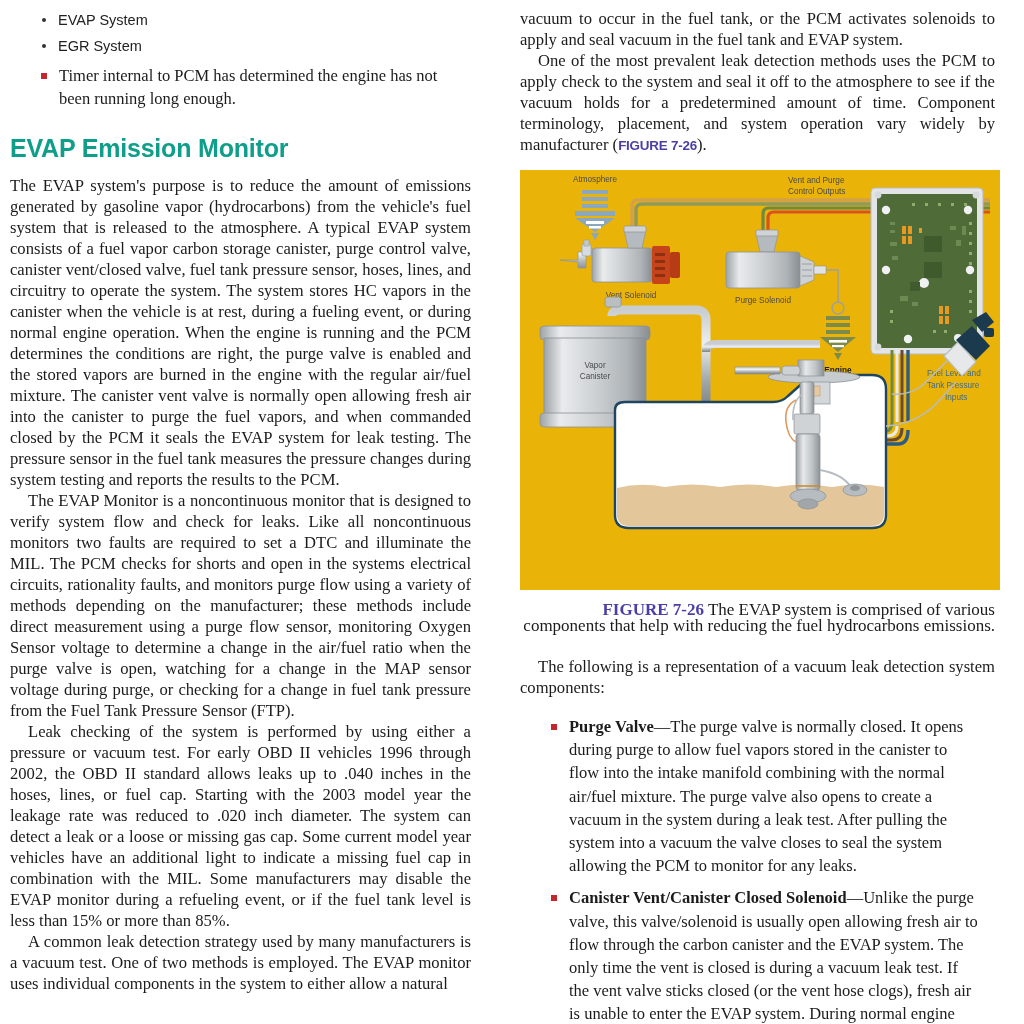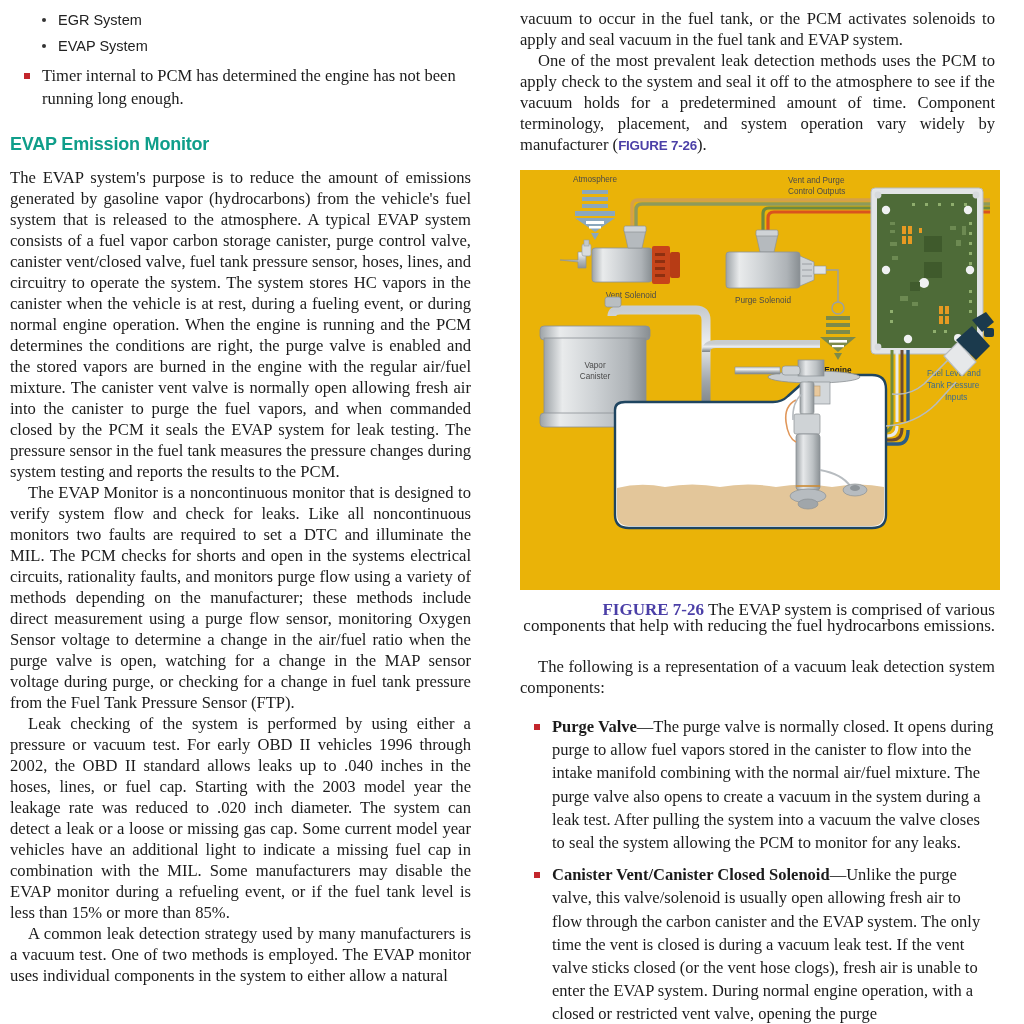--- a/index.html
+++ b/index.html
@@ -23,34 +23,34 @@
   
   ul.disc{list-style:none;margin:0 0 0 0;padding:0 0 0 30px;}
   ul.disc > li{
     position:relative;font-family:"Liberation Sans",sans-serif;
     font-size:14.5px;line-height:24px;color:#222;padding-left:18px;margin:0 0 2px 0;
   }
   ul.disc > li:before{
     content:"";position:absolute;left:2px;top:10px;
     width:4px;height:4px;border-radius:50%;background:#333;
   }
-  ul.square{list-style:none;margin:0;padding:0 0 0 10px;}
+  ul.square{list-style:none;margin:17px;padding:0 0 0 10px;}
   ul.square > li{
     position:relative;font-size:16.5px;line-height:23.2px;
     padding-left:22px;margin:0 0 2px 0;text-align:left;
   }
   ul.square > li:before{
     content:"";position:absolute;left:4px;top:9px;
     width:6px;height:6px;background:#c3262c;
   }
   ul.square.tight > li{margin-bottom:9px;}
 
   h2.section{
     font-family:"Liberation Sans",sans-serif;
-    font-size:18px;font-weight:bold;
+    font-size:25px;font-weight:bold;
     color:#0f9e8a;margin:24px 0 12px 0;letter-spacing:-.2px;
   }
 
   p.body{
     font-size:16.6px;line-height:21px;margin:0;
     text-align:justify;text-justify:inter-word;
     hyphens:none;
   }
   p.body.indent{text-indent:18px;}
 
@@ -71,22 +71,22 @@
   .figlabel.blue{fill:#3d6b8e;}
 </style>
 </head>
 <body>
 
 <div class="page">
 
   <div class="col col-left">
 
     <ul class="disc">
+      <li>EVAP System</li>
       <li>EGR System</li>
-      <li>EVAP System</li>
     </ul>
 
     <ul class="square" style="margin-top:6px">
       <li>Timer internal to PCM has determined the engine has not been running long enough.</li>
     </ul>
 
     <h2 class="section">EVAP Emission Monitor</h2>
 
     <p class="body">The EVAP system's purpose is to reduce the amount of emissions generated by gasoline vapor (hydrocarbons) from the vehicle's fuel system that is released to the atmosphere. A typical EVAP system consists of a fuel vapor carbon storage canister, purge control valve, canister vent/closed valve, fuel tank pressure sensor, hoses, lines, and circuitry to operate the system. The system stores HC vapors in the canister when the vehicle is at rest, during a fueling event, or during normal engine operation. When the engine is running and the PCM determines the conditions are right, the purge valve is enabled and the stored vapors are burned in the engine with the regular air/fuel mixture. The canister vent valve is normally open allowing fresh air into the canister to purge the fuel vapors, and when commanded closed by the PCM it seals the EVAP system for leak testing. The pressure sensor in the fuel tank measures the pressure changes during system testing and reports the results to the PCM.</p>
     <p class="body indent">The EVAP Monitor is a noncontinuous monitor that is designed to verify system flow and check for leaks. Like all noncontinuous monitors two faults are required to set a DTC and illuminate the MIL. The PCM checks for shorts and open in the systems electrical circuits, rationality faults, and monitors purge flow using a variety of methods depending on the manufacturer; these methods include direct measurement using a purge flow sensor, monitoring Oxygen Sensor voltage to determine a change in the air/fuel ratio when the purge valve is open, watching for a change in the MAP sensor voltage during purge, or checking for a change in fuel tank pressure from the Fuel Tank Pressure Sensor (FTP).</p>

